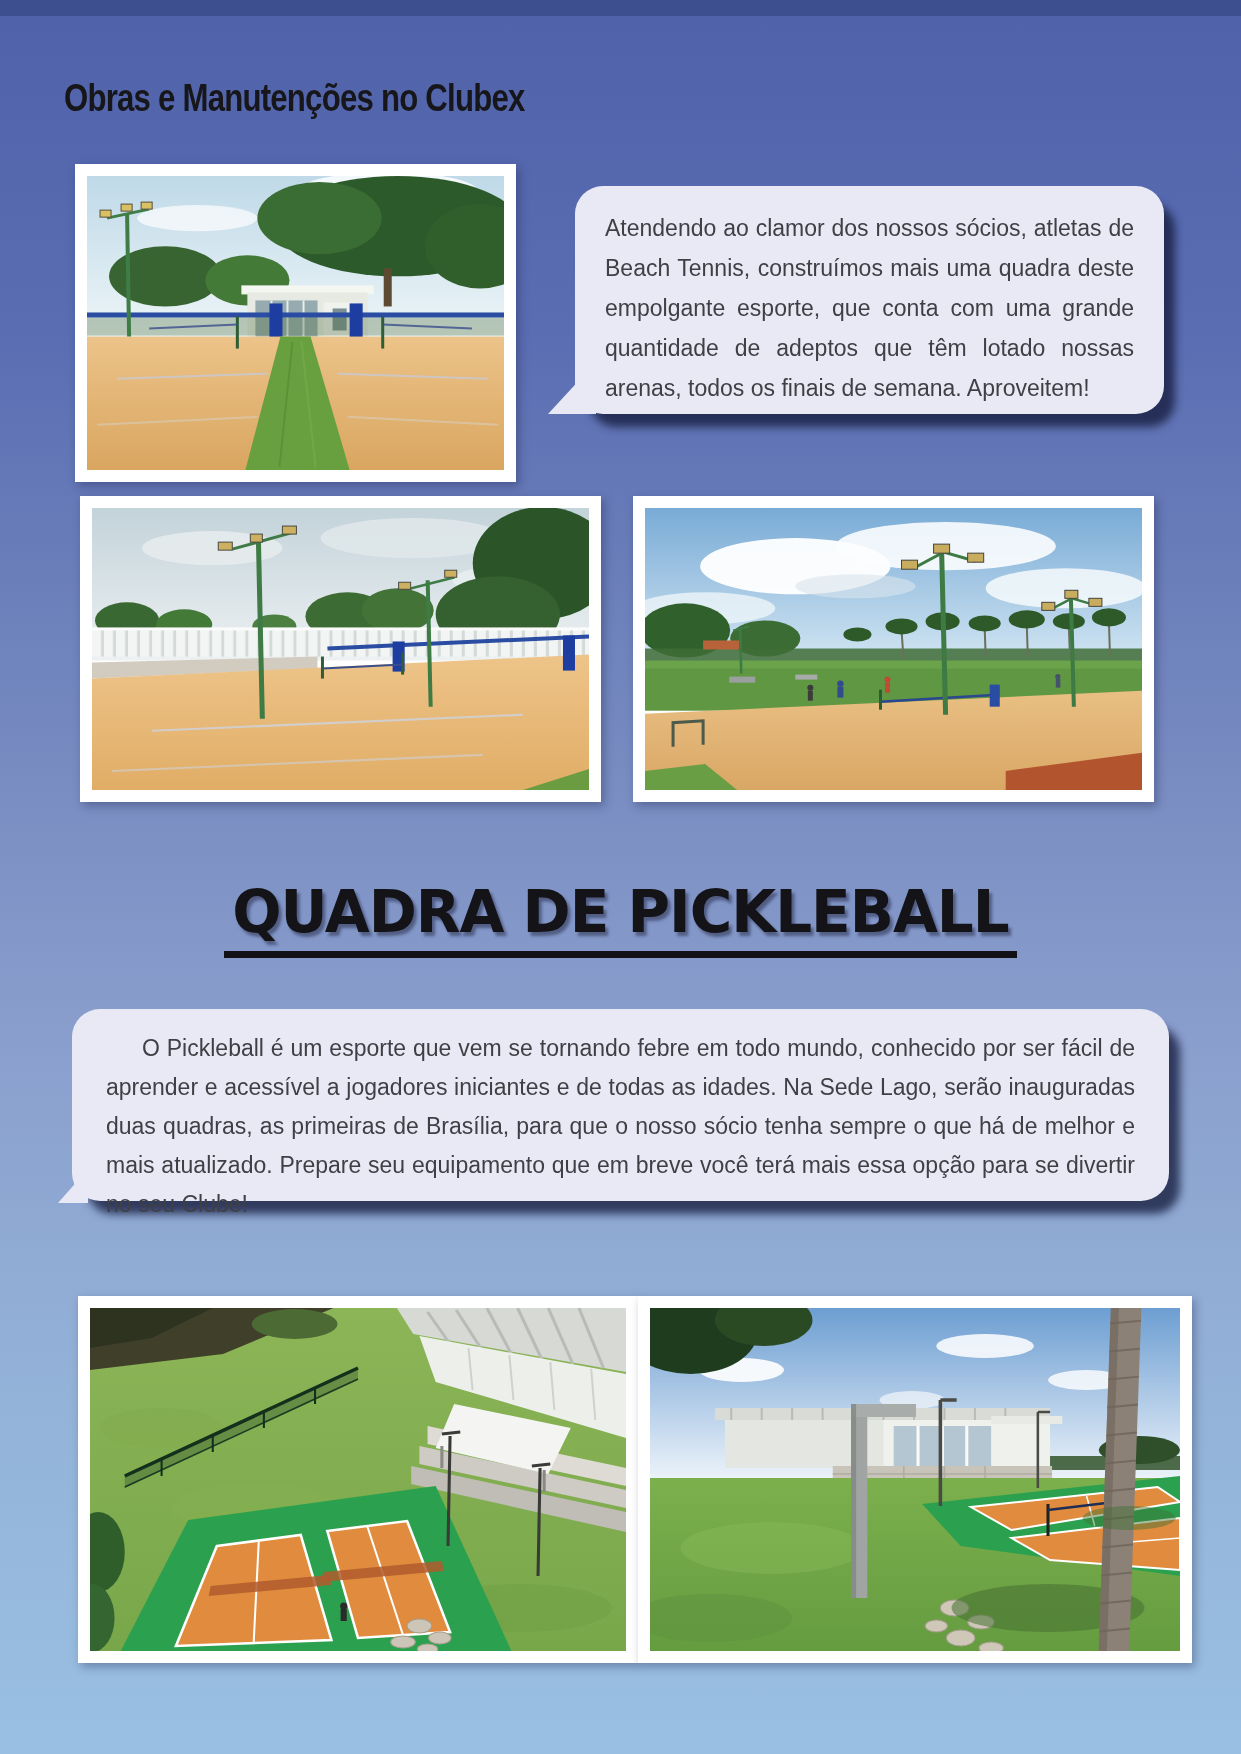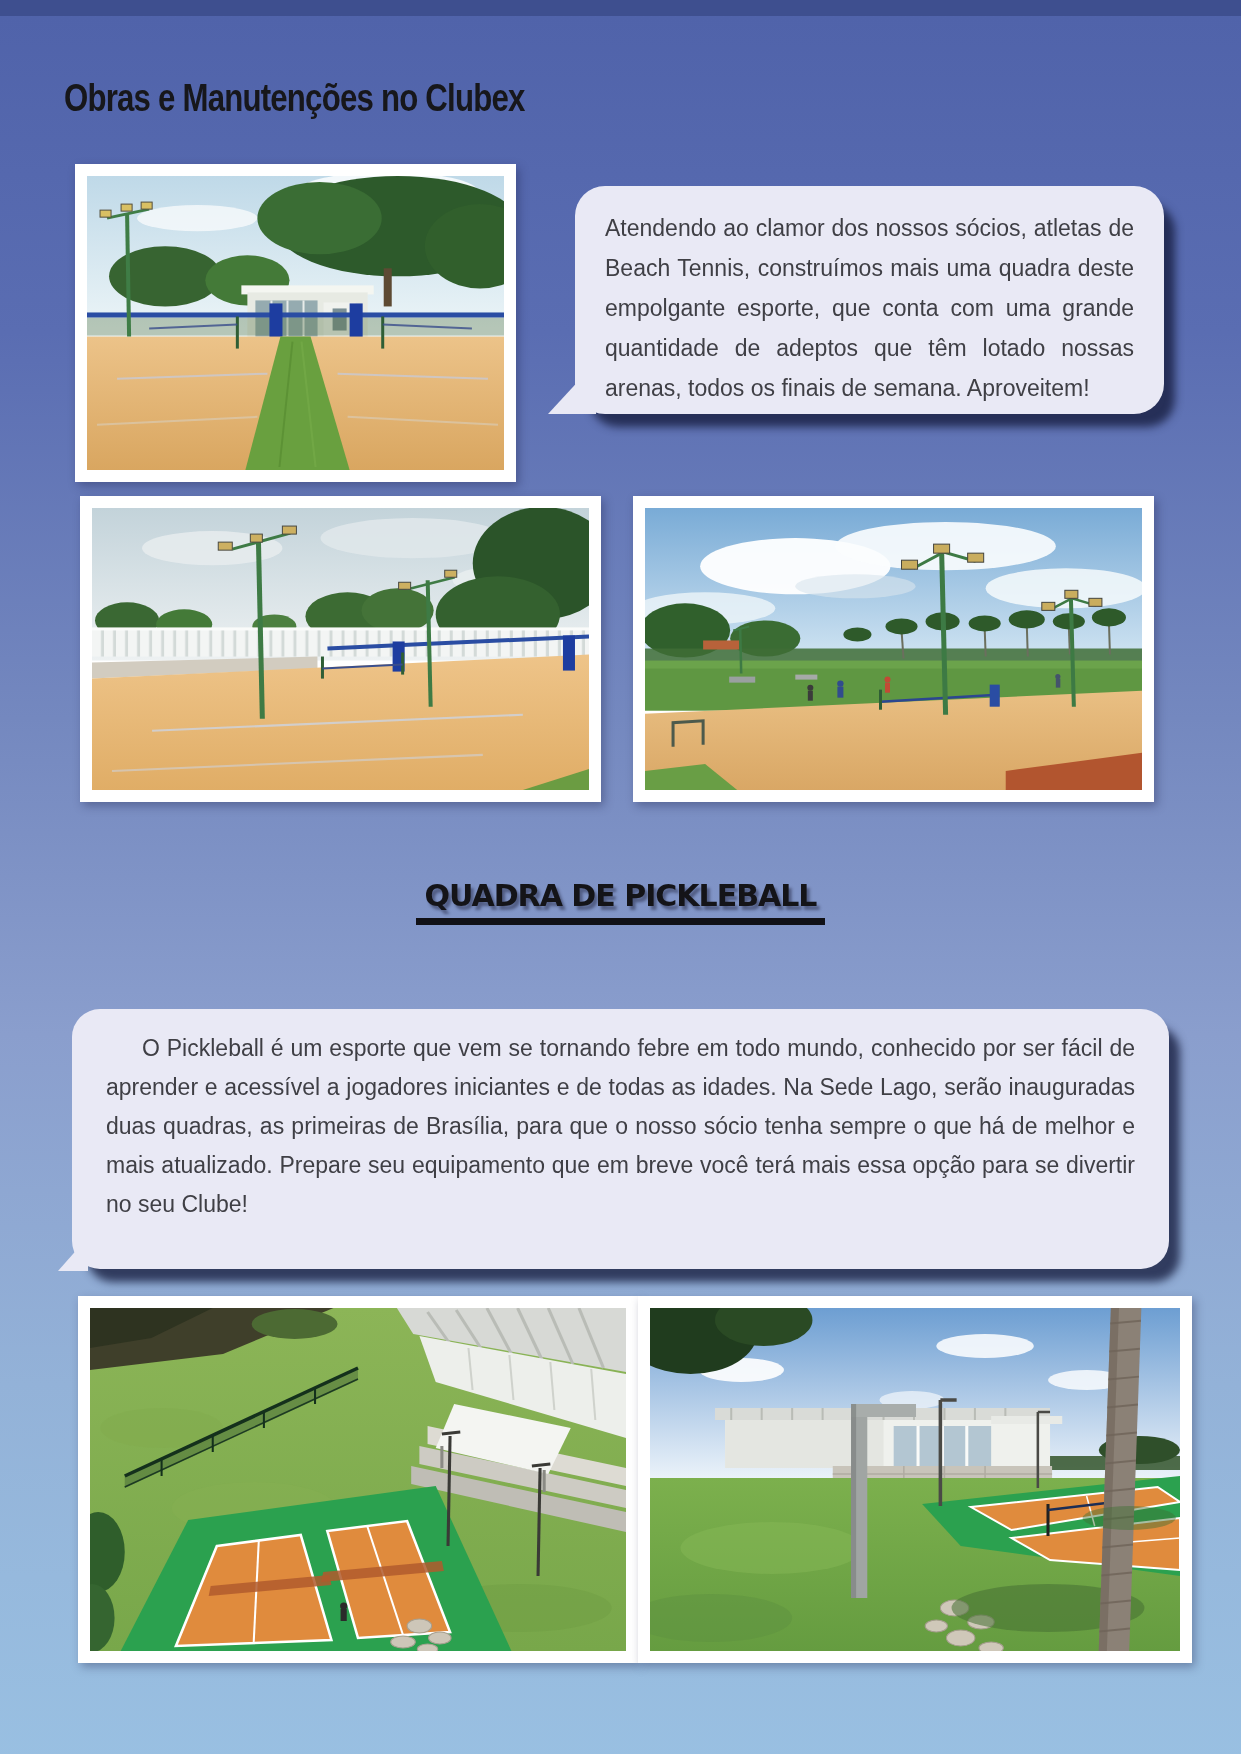--- a/index.html
+++ b/index.html
@@ -25,31 +25,31 @@
   .f3{left:633px;top:480px;width:521px;height:306px;}
   .f4{left:78px;top:1280px;width:560px;height:367px;}
   .f5{left:638px;top:1280px;width:554px;height:367px;}
 
   .bubble{
     position:absolute;background:#e9e9f5;border-radius:28px;
     box-shadow:13px 15px 9px -2px rgba(22,28,62,.78);
     color:#3f3f45;text-align:justify;box-sizing:border-box;
   }
   .bubble p{margin:0;}
-  .bubble1{left:575px;top:170px;width:589px;height:228px;padding:22px 30px;font-size:23px;line-height:40px;border-radius:30px;}
-  .bubble2{left:72px;top:993px;width:1097px;height:260px;padding:20px 34px;font-size:23px;line-height:39px;}
+  .bubble1{left:575px;top:170px;width:589px;height:228px;padding:22px 30px;font-size:23px;line-height:40px;}
+  .bubble2{left:72px;top:993px;width:1097px;height:192px;padding:20px 34px;font-size:23px;line-height:39px;}
   .bubble2 p{text-indent:36px;}
   .tail{position:absolute;background:#e9e9f5;}
   .tail1{left:-27px;bottom:0px;width:48px;height:52px;clip-path:polygon(100% 0,100% 100%,0 100%);}
   .tail2{left:-14px;bottom:-2px;width:30px;height:34px;clip-path:polygon(100% 0,100% 100%,0 100%);}
 
   .section-title-wrap{position:absolute;left:0;top:862px;width:100%;text-align:center;}
   .section-title{
     display:inline-block;font-family:"DejaVu Sans",sans-serif;font-weight:bold;
-    font-size:30px;letter-spacing:-1px;color:#141418;
+    font-size:58px;letter-spacing:-1px;color:#141418;
     padding:0 8px 5px;border-bottom:7px solid #111116;
     text-shadow:3px 4px 3px rgba(22,24,48,.45);
   }
 </style>
 </head>
 <body>
 
 <div class="page">
 
   <h1 class="header-title">Obras e Manutenções no Clubex</h1>

